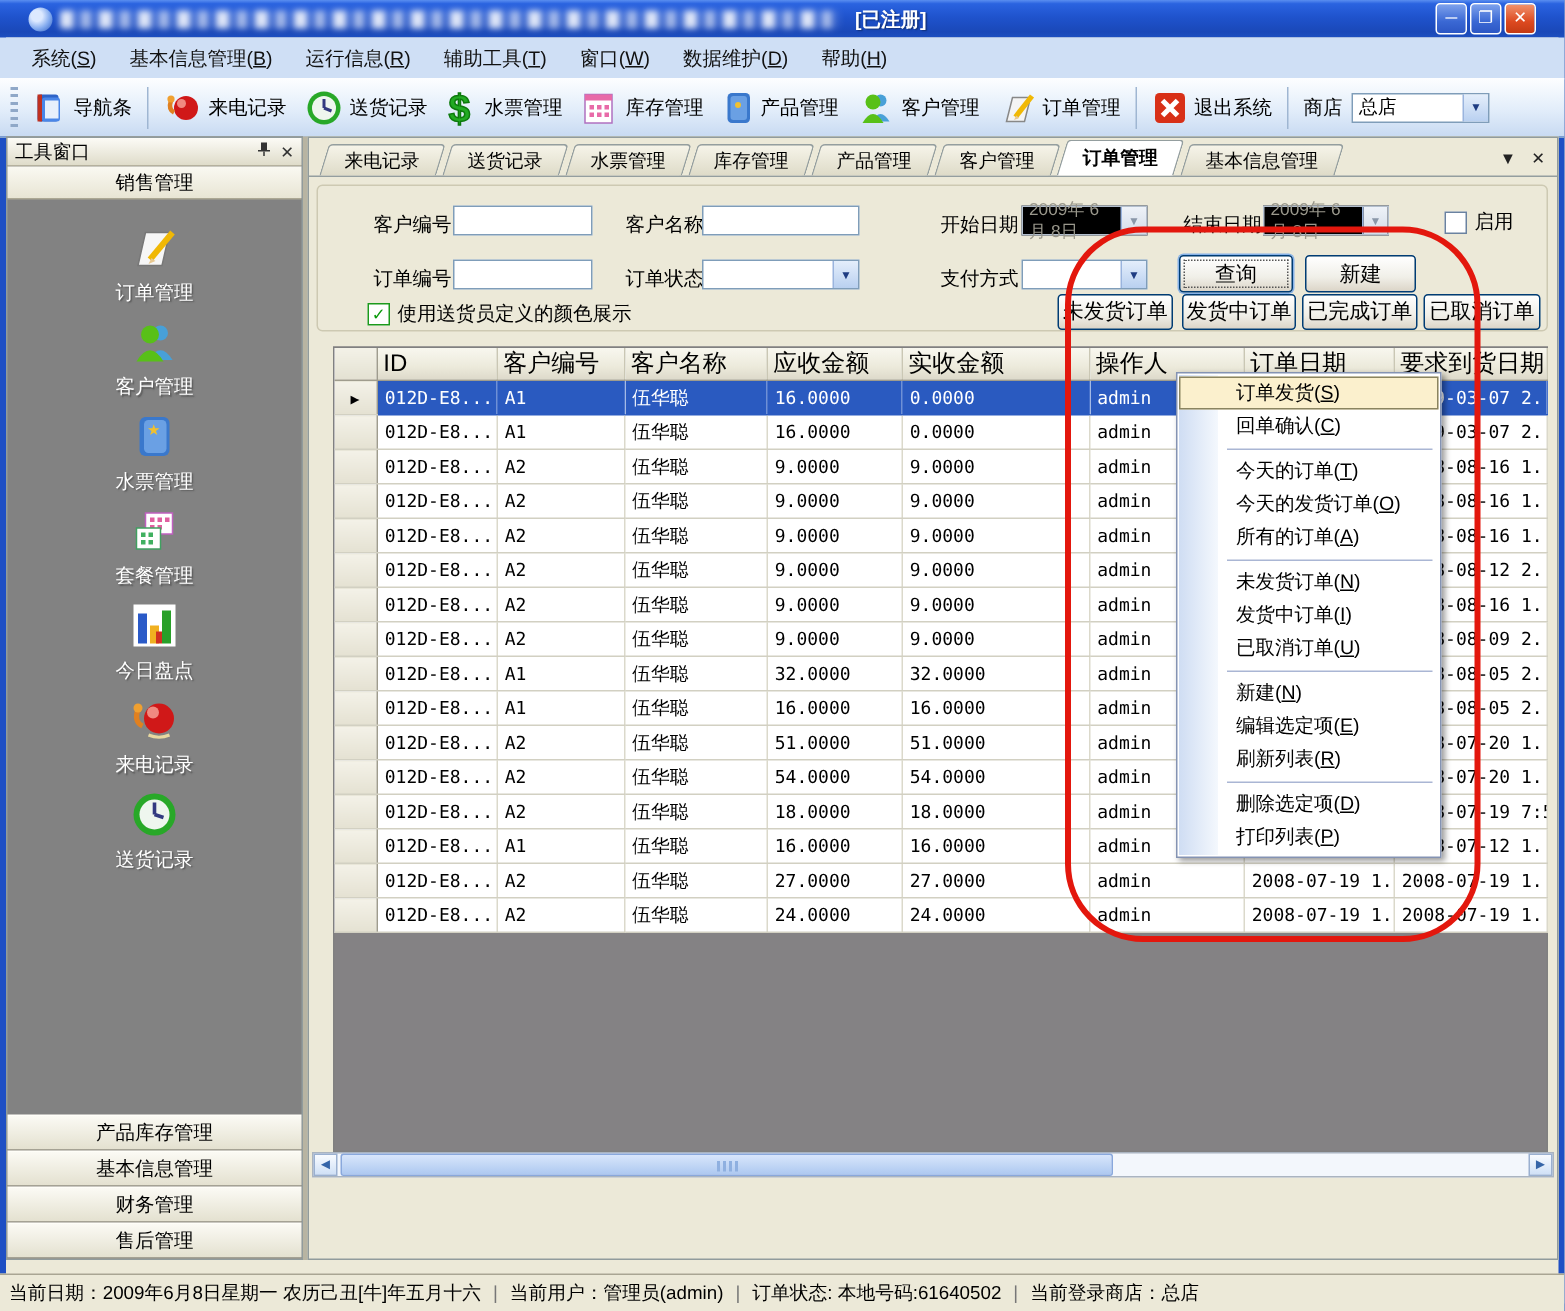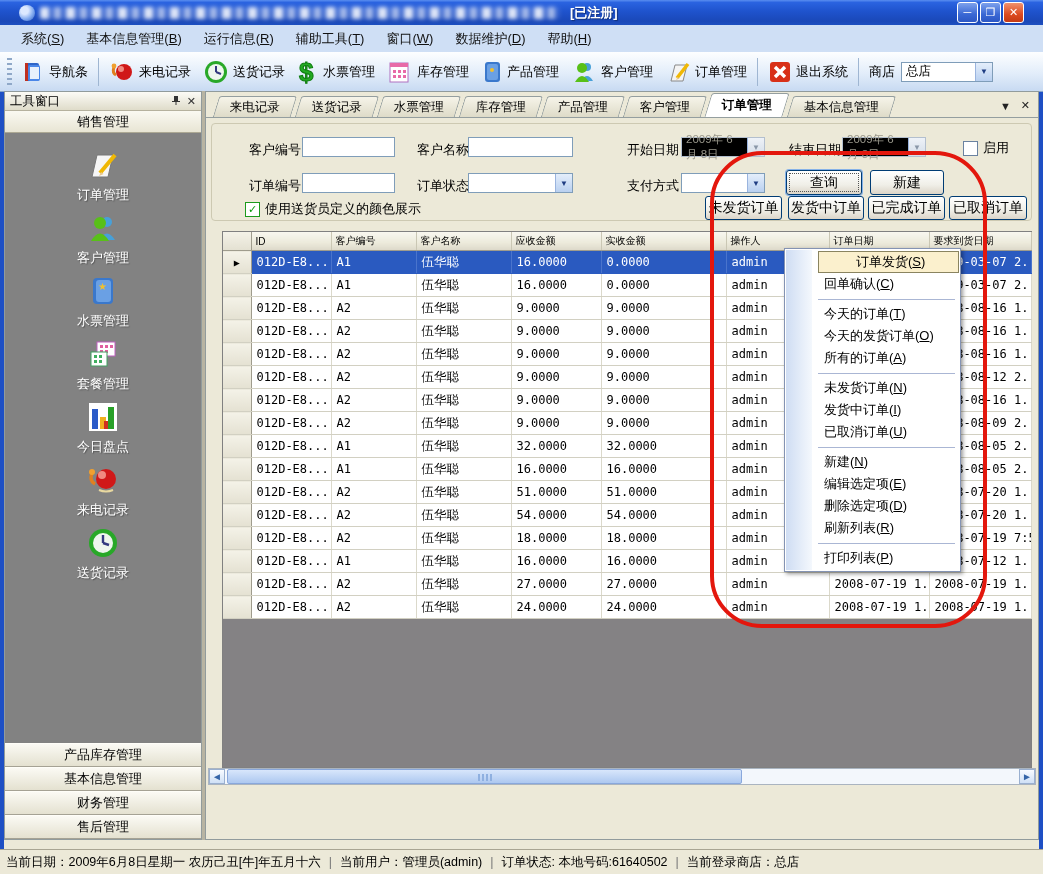--- a/index.html
+++ b/index.html
@@ -97,21 +97,21 @@
   .xpbtn.focus{box-shadow:0 0 0 1px #86b2e8;outline:1px dotted #555;outline-offset:-4px;}
   .colorrow{position:absolute;left:5px;right:6px;top:101px;height:32px;}
   .colorrow .chk{position:absolute;left:34px;top:7px;}
   .statusbtn{position:absolute;top:3px;height:24px;}
   
   .grid{position:absolute;left:16px;top:139px;width:810px;height:537px;background:#848284;
     border:1px solid #808080;box-sizing:border-box;}
   table.dgrid{border-collapse:collapse;table-layout:fixed;width:808px;background:#fff;}
   table.dgrid th{height:18px;background:linear-gradient(180deg,#f8f7ef,#eceadb 60%,#ddd9ca);
     border-right:1px solid #cac7b4;border-bottom:1px solid #9f9c8d;font-weight:normal;
-    font-size:10px;text-align:left;padding:0 4px;overflow:hidden;white-space:nowrap;}
+    font-size:16px;text-align:left;padding:0 4px;overflow:hidden;white-space:nowrap;}
   table.dgrid td{height:22px;border-right:1px solid #dbd9cb;border-bottom:1px solid #d2d0c2;
     font-size:12px;font-family:"DejaVu Sans Mono","Liberation Mono",monospace;
     padding:0 5px;overflow:hidden;white-space:nowrap;color:#000;}
   table.dgrid td.cn{font-family:"Liberation Sans","DejaVu Sans",sans-serif;font-size:12.5px;}
   table.dgrid .selcol{background:linear-gradient(180deg,#f4f2e8,#e4e1d2);border-right:1px solid #9f9c8d;
     text-align:center;padding:0;}
   tr.selected td:not(.selcol){background:#2a5ac0;color:#fff;border-bottom-color:#2a5ac0;border-right-color:#4a74cc;}
   tr .rowarrow{visibility:hidden;font-size:10px;}
   tr.selected .rowarrow{visibility:visible;}
   
@@ -142,21 +142,21 @@
   
   .ctxmenu{position:absolute;left:784px;top:248px;width:173px;background:#fff;
     border:1px solid #8493b3;box-shadow:2px 2px 4px rgba(0,0,0,.4);z-index:40;padding:2px 1px;}
   .ctxmenu::before{content:"";position:absolute;left:1px;top:1px;bottom:1px;width:26px;
     background:linear-gradient(90deg,#cfddf3,#f4f8fd);}
   .cm-item{position:relative;height:22px;line-height:22px;padding-left:38px;font-size:13px;
     color:#000;cursor:pointer;}
   .cm-item.sep{margin-bottom:8px;}
   .cm-item.sep::after{content:"";position:absolute;left:32px;right:4px;bottom:-5px;height:1px;
     background:#aab6d4;}
-  .cm-item.highlighted{background:#fbf0cd;outline:1px solid #8a8460;outline-offset:-1px;margin-left:32px;}
+  .cm-item.highlighted{background:#fbf0cd;outline:1px solid #8a8460;outline-offset:-1px;}
   
   .annotation{position:absolute;left:710px;top:151px;width:277px;height:477px;z-index:60;
     border:4px solid #e3170d;border-radius:52px;pointer-events:none;box-sizing:border-box;}
 </style>
 </head>
 <body>
 
 <div class="window">
 
   <div class="titlebar">
@@ -767,20 +767,20 @@
 
     <div class="cm-item"><span>发货中订单</span><span class="paren"><span class="mnkey">I</span></span></div>
 
 
     <div class="cm-item sep"><span>已取消订单</span><span class="paren"><span class="mnkey">U</span></span></div>
 
     <div class="cm-item"><span>新建</span><span class="paren"><span class="mnkey">N</span></span></div>
 
     <div class="cm-item"><span>编辑选定项</span><span class="paren"><span class="mnkey">E</span></span></div>
 
+    <div class="cm-item sep"><span>刷新列表</span><span class="paren"><span class="mnkey">R</span></span></div>
+
     <div class="cm-item"><span>删除选定项</span><span class="paren"><span class="mnkey">D</span></span></div>
-
-    <div class="cm-item sep"><span>刷新列表</span><span class="paren"><span class="mnkey">R</span></span></div>
 
     <div class="cm-item"><span>打印列表</span><span class="paren"><span class="mnkey">P</span></span></div>
   </div>
 
 <div class="annotation"></div>
 
 </body></html>

